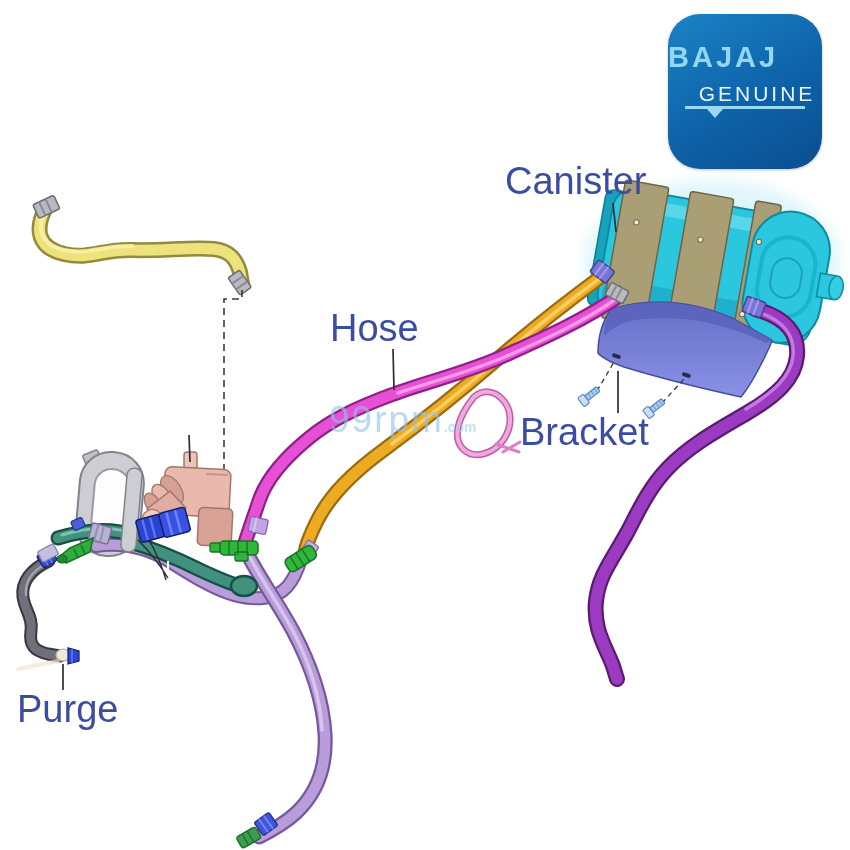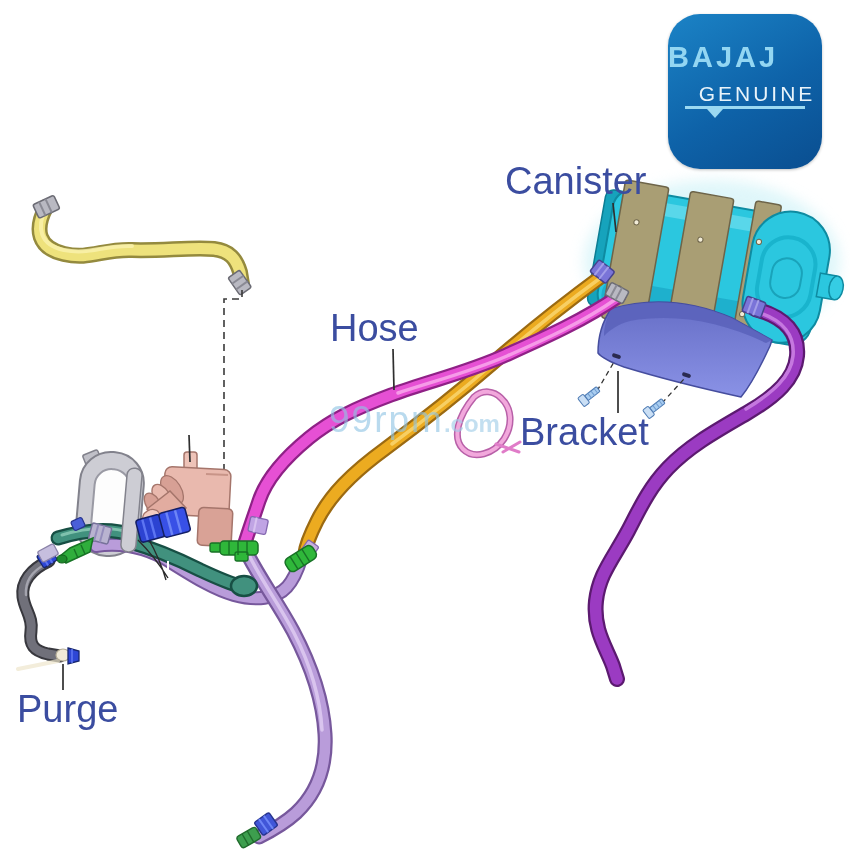--- a/index.html
+++ b/index.html
@@ -6,21 +6,21 @@
   #stage{position:relative;width:850px;height:850px;background:#ffffff;overflow:hidden;
          font-family:"Liberation Sans",sans-serif;}
   #diagram{position:absolute;left:0;top:0;}
   .callout{position:absolute;color:#3b4da0;font-size:38px;line-height:1.05;
            font-family:"Liberation Sans",sans-serif;white-space:nowrap;}
   .callout.two-line{text-align:center;width:112px;}
   .callout.two-line div{line-height:54px;}
   
   #watermark{position:absolute;left:329px;top:399px;opacity:0.62;white-space:nowrap;}
   #watermark .wm-main{font-size:37px;font-weight:normal;color:#8fc4e4;letter-spacing:2px;}
-  #watermark .wm-suffix{font-size:24px;font-weight:bold;color:#9fcde8;}
+  #watermark .wm-suffix{font-size:14px;font-weight:bold;color:#9fcde8;}
   
   #badge{position:absolute;left:668px;top:14px;width:154px;height:155px;border-radius:32px;
          background:linear-gradient(150deg,#1b83c6 0%,#0e62a8 55%,#0a4e90 100%);
          box-shadow:0 1px 3px rgba(0,0,0,0.25);}
   #badge .brand{margin-top:27px;text-align:left;font-size:29px;font-weight:bold;
                 letter-spacing:3px;color:#93d6f2;}
   #badge .genuine{margin-top:8px;text-align:center;font-size:21px;letter-spacing:3px;
                   color:#e8f3fa;padding-left:24px;}
   #badge .parts{margin-top:-7px;text-align:center;font-size:35px;font-weight:bold;
                 color:#ffffff;letter-spacing:1px;}

